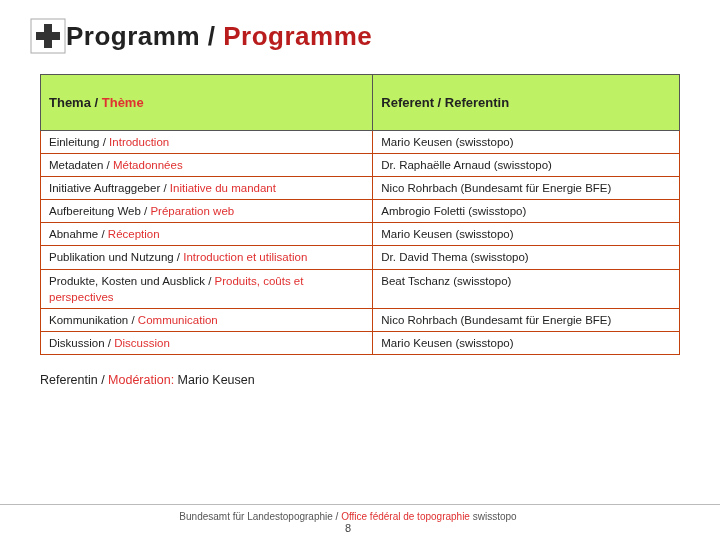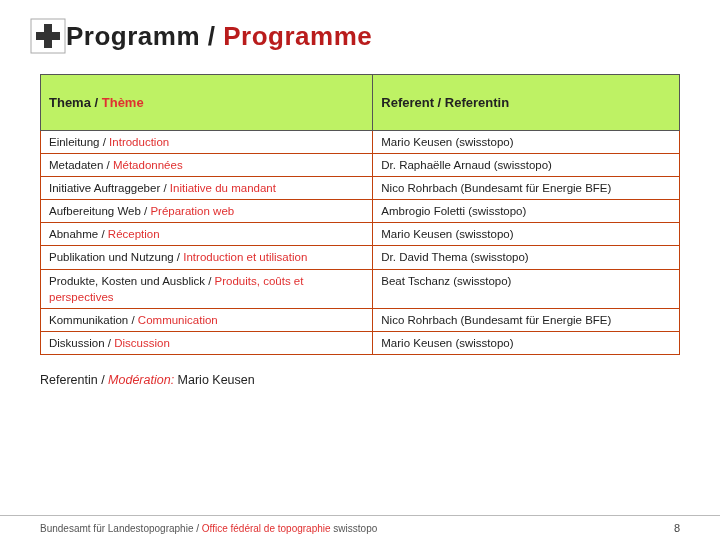--- a/index.html
+++ b/index.html
@@ -60,31 +60,31 @@
       color: #e03030;
       font-style: normal;
     }
     .moderation {
       padding: 18px 0 0 0;
       font-size: 12.5px;
       color: #222;
     }
     .moderation-french {
       color: #e03030;
-      font-style: italic;
     }
     .footer {
       border-top: 1px solid #bbb;
-      padding: 6px 40px 6px 40px;
+      padding: 6px 64px 6px 40px;
       display: flex;
       justify-content: space-between;
       align-items: center;
       font-size: 10px;
       color: #555;
       margin-top: auto;
+      flex-direction: column;
     }
     .footer-right {
       font-size: 11px;
       color: #444;
     }
     
     .swiss-logo {
       width: 36px;
       height: 36px;
     }

